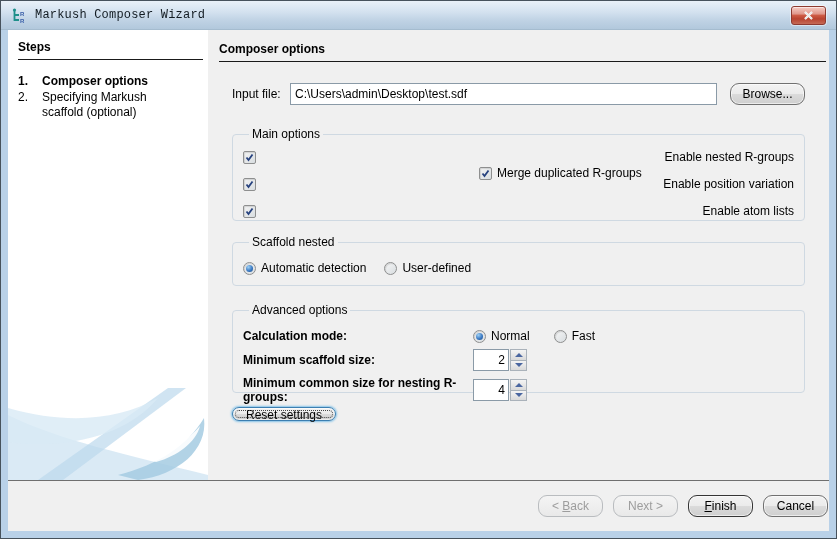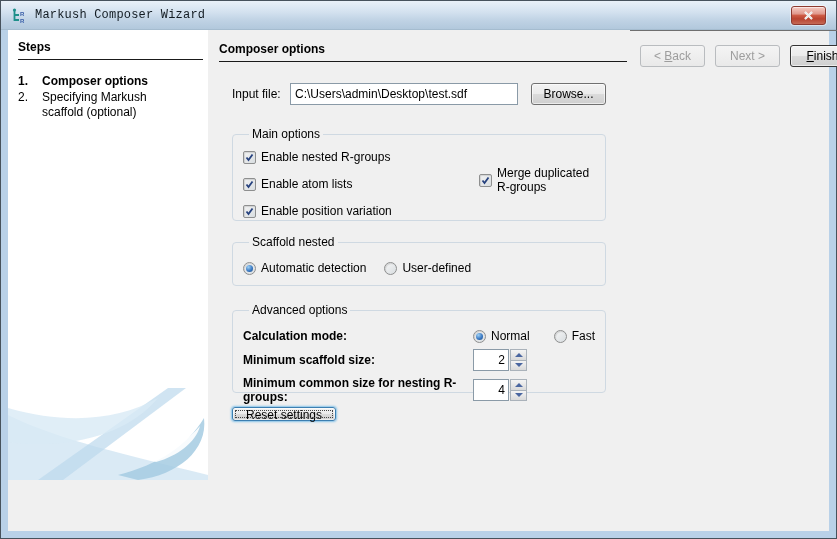--- a/index.html
+++ b/index.html
@@ -31,21 +31,21 @@
     border: 1px solid #8e3a30;
     border-radius: 3px;
     background: linear-gradient(#f6ccc4 0%, #e0988c 40%, #cd5a44 50%, #b84330 70%, #c56a56 100%);
     box-shadow: inset 0 1px 0 rgba(255,255,255,.55), 0 0 0 1px rgba(255,255,255,.45);
     display:flex; align-items:center; justify-content:center;
     cursor: default;
   }
 
   
   .frame-body { height: 508px; padding: 0 7px 7px 7px; }
-  .client { width: 821px; height: 501px; background:#f0f0f0; display:flex; flex-direction:row; }
+  .client { width: 821px; height: 501px; background:#f0f0f0; display:flex; flex-direction:column; }
   .content-row { display:flex; height: 450px; }
 
   
   .sidebar { width: 200px; background:#fff; padding: 10px 3px 0 10px; position:relative; overflow:hidden; }
   .steps-title { font-weight:bold; padding-bottom: 5px; border-bottom: 1px solid #1a1a1a; margin-right: 2px; }
   .steps-list { margin-top: 14px; }
   .step { display:flex; margin-bottom: 1px; line-height: 15px; }
   .step .num { width: 24px; flex: none; }
   .step.active { font-weight: bold; }
   .step .lbl { padding-right: 14px; }
@@ -67,21 +67,21 @@
     flex: 1; height: 22px;
     border: 1px solid #8a9aa7;
     background: #fff;
     font-family: "Liberation Sans", sans-serif;
     font-size: 12px;
     padding: 0 4px;
   }
   .btn {
     height: 22px;
     border: 1px solid #707070;
-    border-radius: 3px;
+    border-radius: 9px;
     background: linear-gradient(#f2f2f2 0%, #ebebeb 49%, #dbdbdb 50%, #cfcfcf 100%);
     font-family: "Liberation Sans", sans-serif;
     font-size: 12px;
     color:#000;
     padding: 0 12px;
     box-shadow: inset 0 0 0 1px rgba(255,255,255,.6);
   }
   .browse-btn { margin-left: 13px; width: 75px; padding:0; }
 
   fieldset {
@@ -93,21 +93,21 @@
   legend { padding: 0 3px; margin-left: 6px; }
   .fs-main { margin-top: 22px; height: 94px; }
   .fs-scaffold { margin-top: 14px; height: 51px; }
   .fs-advanced { margin-top: 17px; height: 90px; padding-bottom: 6px; }
 
   .opt-row { display:flex; align-items:center; margin-top: 13px; }
   .fs-main .opt-row:first-of-type { margin-top: 5px; }
   .col2-abs { position:absolute; left: 246px; top: 25px; }
 
   
-  .check-item { display:flex; align-items:center; }
+  .check-item { display:flex; align-items:center;justify-content:space-between; }
   .cb {
     width: 13px; height: 13px; flex:none;
     border: 1px solid #8e8f8f; border-radius: 2px;
     background: linear-gradient(135deg, #f4f4f4 0%, #d8dde0 100%);
     box-shadow: inset 1px 1px 1px rgba(0,0,0,.12);
     position: relative; margin-right: 5px;
   }
   .cb svg { position:absolute; left:0; top:0; }
 
   
@@ -247,29 +247,29 @@
                     </svg>
                 </span>
                 <span>Enable nested R-groups</span>
               </div>
               <div class="opt-row check-item">
                 <span class="cb">
                   <svg width="11" height="11">
                       <path d="M2.5 5.5 L4.5 8 L8.5 2.5" stroke="#26417e" stroke-width="1.8" fill="none"></path>
                     </svg>
                 </span>
-                <span>Enable atom lists</span>
+                <span>Enable position variation</span>
               </div>
               <div class="opt-row check-item">
                 <span class="cb">
                   <svg width="11" height="11">
                       <path d="M2.5 5.5 L4.5 8 L8.5 2.5" stroke="#26417e" stroke-width="1.8" fill="none"></path>
                     </svg>
                 </span>
-                <span>Enable position variation</span>
+                <span>Enable atom lists</span>
               </div>
               <div class="col2-abs check-item">
                 <span class="cb">
                   <svg width="11" height="11">
                       <path d="M2.5 5.5 L4.5 8 L8.5 2.5" stroke="#26417e" stroke-width="1.8" fill="none"></path>
                     </svg>
                 </span>
                 <span>Merge duplicated R-groups</span>
               </div>
             </fieldset>

